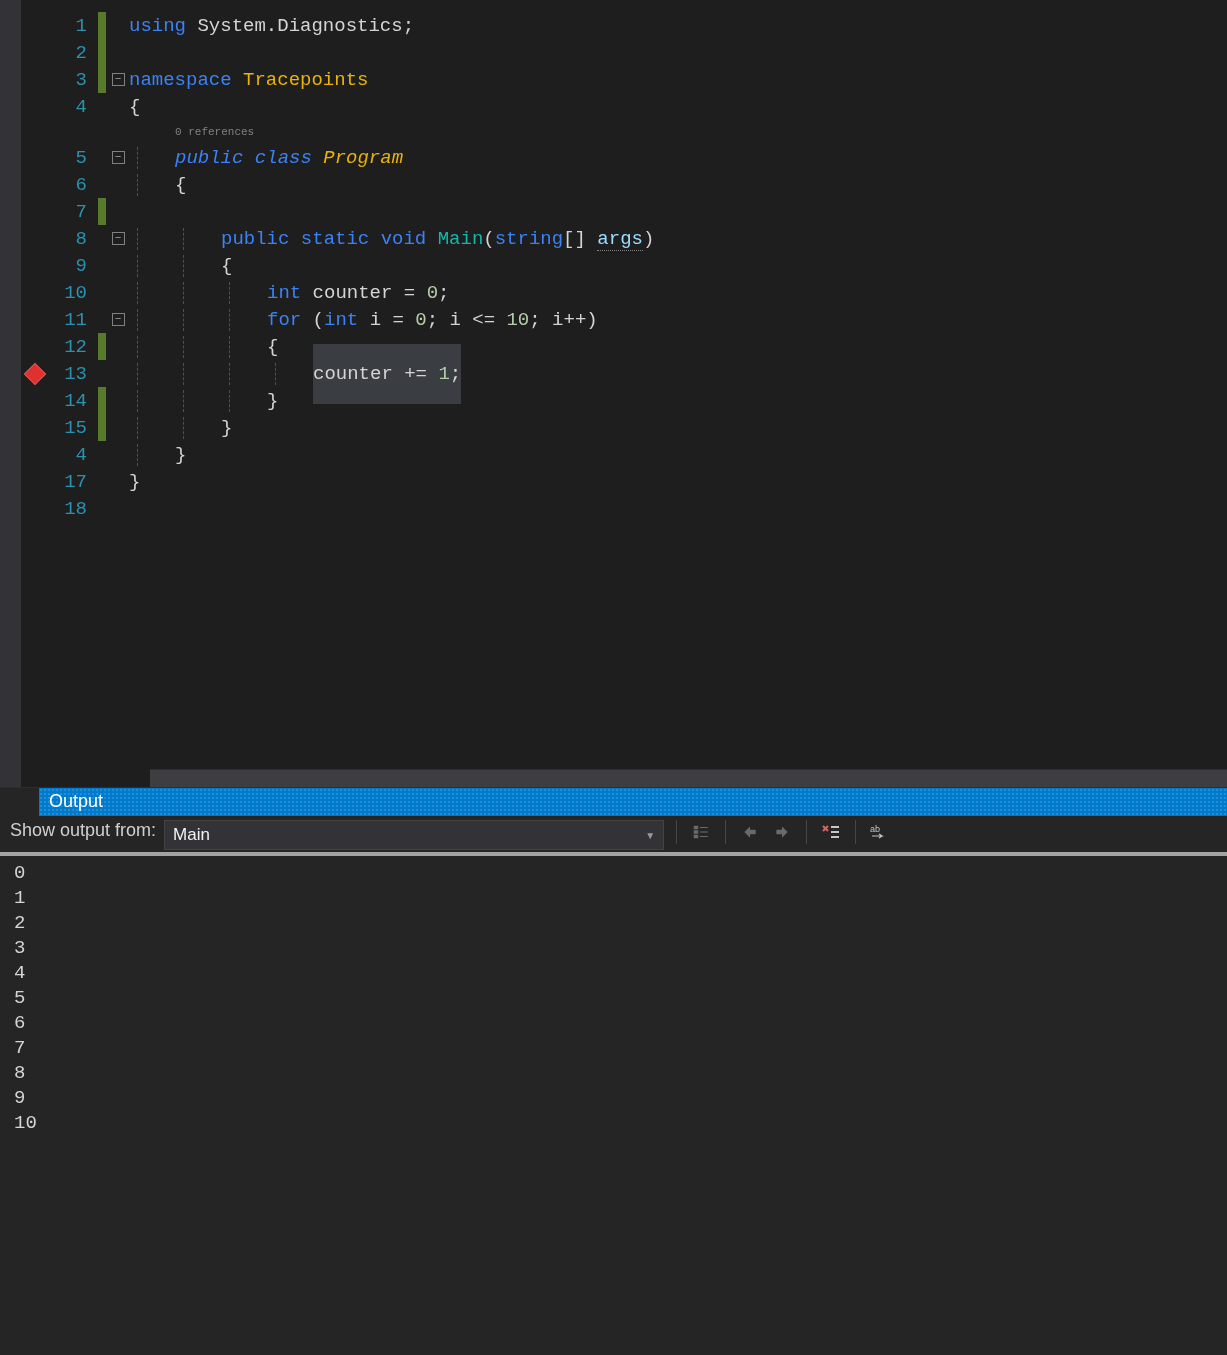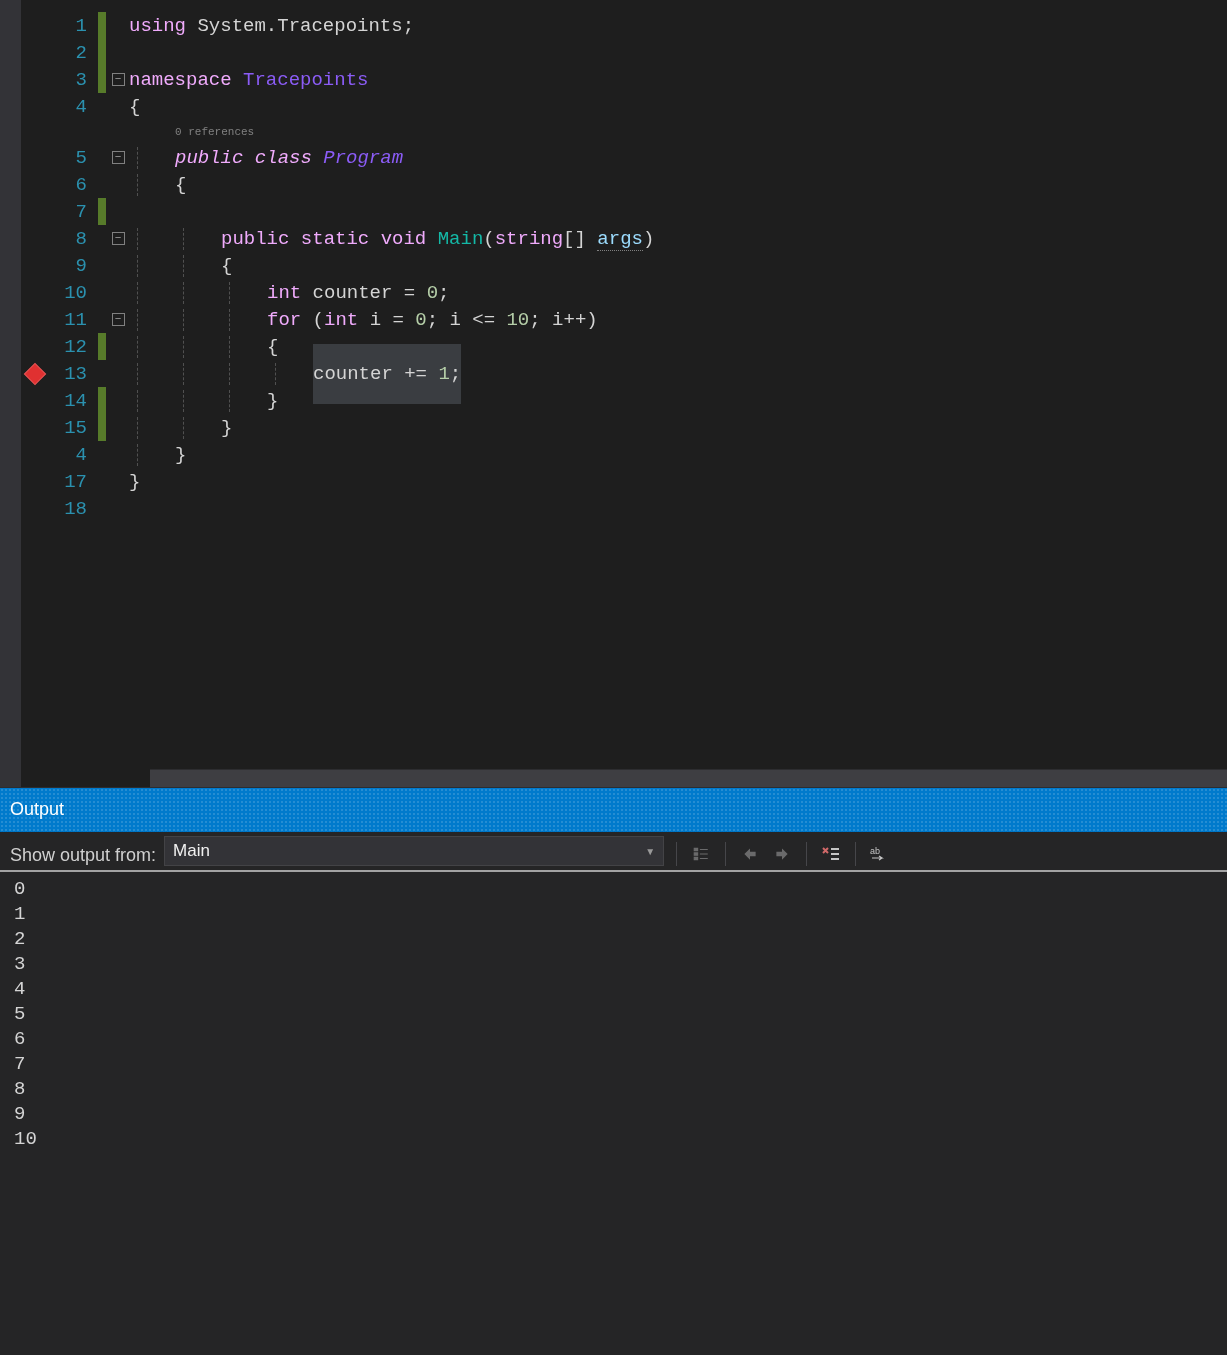--- a/index.html
+++ b/index.html
@@ -95,22 +95,22 @@
     background: #555;
     left:50%;
     top:0;
     bottom:0;
   }
   .code-text {
     white-space: pre;
     padding-left: 2px;
     font-size: 19px;
   }
-  .kw { color: #f0abfc; }
-  .cls { color: #8b5cf6; }
+  .kw { color: #3b82f6; }
+  .cls { color: #eab308; }
   .mth { color: #14b8a6; }
   .str { color: #9cdcfe; }
   .plain { color: #d4d4d4; }
   .num { color: #b5cea8; }
   .codelens {
     color: #808080;
     font-size: 11px;
     height: 22px;
     display:flex;
     align-items:center;
@@ -131,42 +131,43 @@
   }
   
   .output-panel {
     height: 568px;
     display:flex;
     flex-direction: column;
     background: #252526;
     border-top: 1px solid #2d2d30;
   }
   .output-title-bar {
-    height: 44px;
+    height: 28px;
     background: #0e639c;
     background: linear-gradient(#007acc,#007acc);
     color: #fff;
     font-family: 'Segoe UI', sans-serif;
     font-size: 18px;
     padding: 2px 10px;
     display:flex;
     align-items:center;
     border-bottom: 1px dotted #005a9e40;
     background-image: radial-gradient(#ffffff25 1px, transparent 1px);
     background-size: 4px 4px;
     background-color: #007acc;
+    margin-left: 39px;
   }
   .output-toolbar {
     height: 40px;
     display:flex;
-    align-items:flex-end;
+    align-items:flex-start;
     padding: 4px 10px;
     background: #252526;
     font-family: 'Segoe UI', sans-serif;
-    border-bottom: 2px solid #a3a3a3;
+    border-bottom: 4px solid #a3a3a3;
     gap: 8px;
   }
   .toolbar-label {
     color: #d0d0d0;
     font-size: 18px;
   }
   .toolbar-select {
     background: #333337;
     border: 1px solid #434346;
     color: #f1f1f1;
@@ -212,21 +213,21 @@
 <div class="editor-area">
   <div class="outline-strip"></div>
   <div class="gutter" id="code-gutter">
       <div class="code-row">
         <div class="break-col"></div>
         <div class="linenum">1</div>
         <div class="change-col">
           <div class="change-bar"></div>
         </div>
         <div class="fold-col"></div>
-        <div class="code-text" style="padding-left: 0px;"><span><span class="kw">using </span><span class="plain">System.Tracepoints;</span></span></div>
+        <div class="code-text" style="padding-left: 0px;"><span><span class="kw">using </span><span class="plain">System.Diagnostics;</span></span></div>
       </div>
       <div class="code-row">
         <div class="break-col"></div>
         <div class="linenum">2</div>
         <div class="change-col">
           <div class="change-bar"></div>
         </div>
         <div class="fold-col"></div>
         <div class="code-text" style="padding-left: 0px;"><span></span></div>
       </div>

